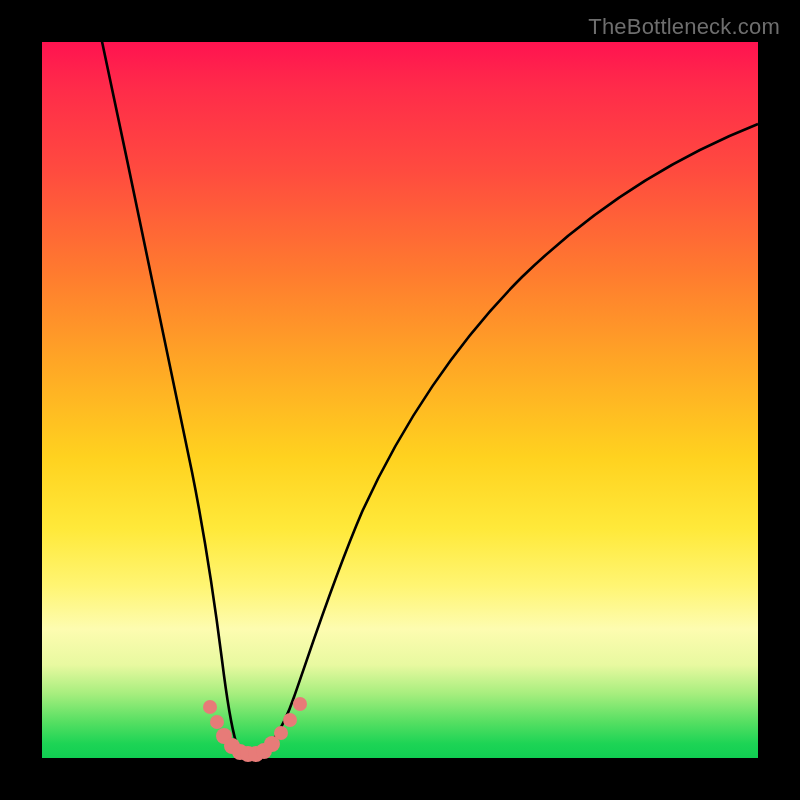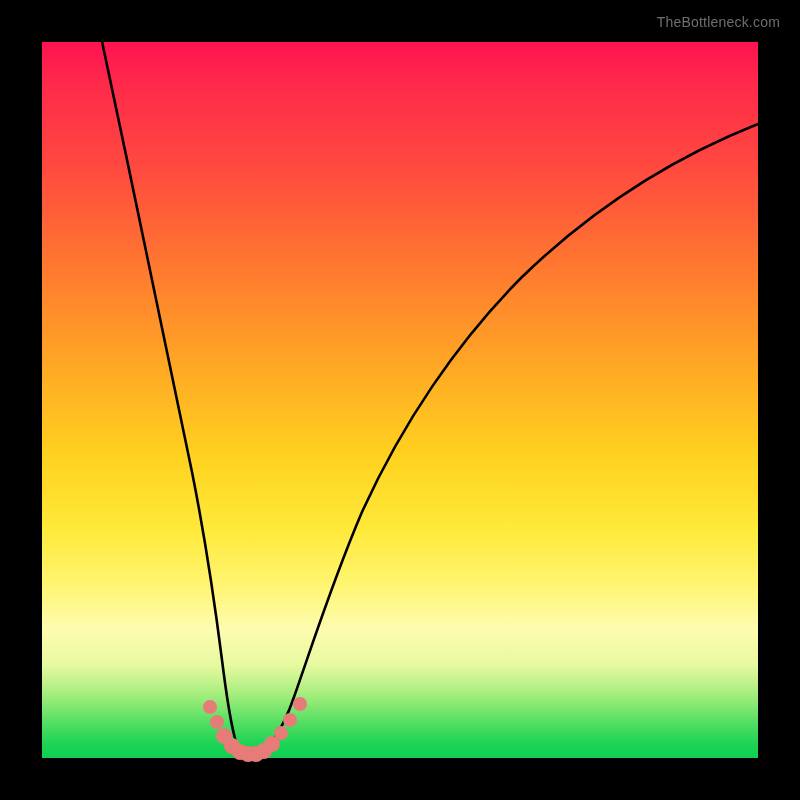--- a/index.html
+++ b/index.html
@@ -42,21 +42,21 @@
       #55df62 95%,
       #1dd455 98%,
       #10ce52 100%
     );
   }
   .watermark {
     position: absolute;
     top: 14px;
     right: 20px;
     color: #6e6e6e;
-    font-size: 14px;
+    font-size: 22px;
     font-weight: 400;
     letter-spacing: 0.2px;
     user-select: none;
   }
   svg.curve {
     position: absolute;
     left: 0;
     top: 0;
     width: 716px;
     height: 716px;

